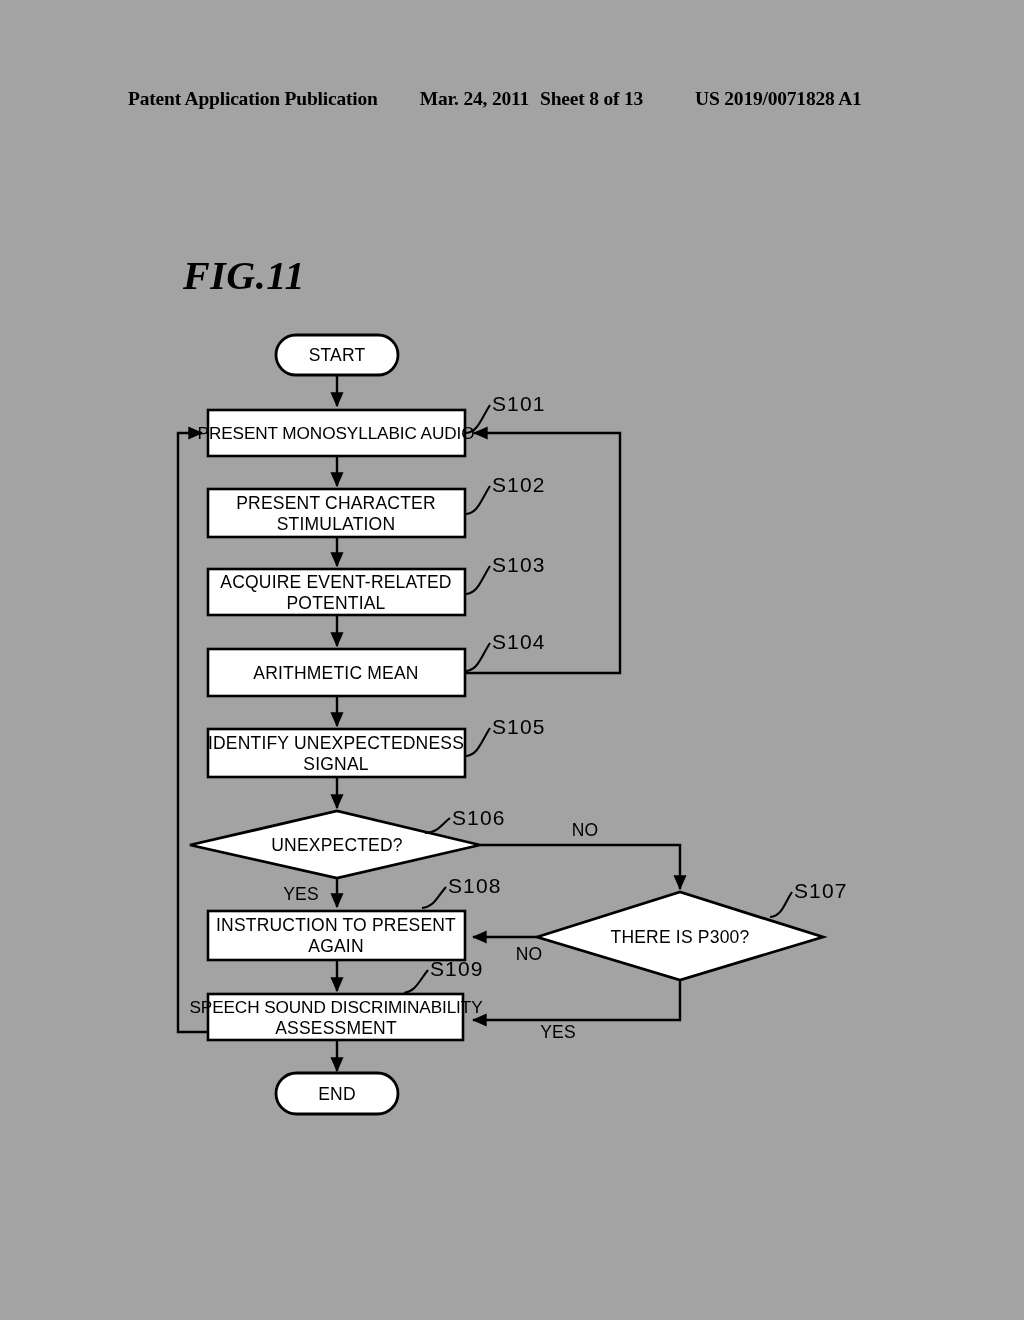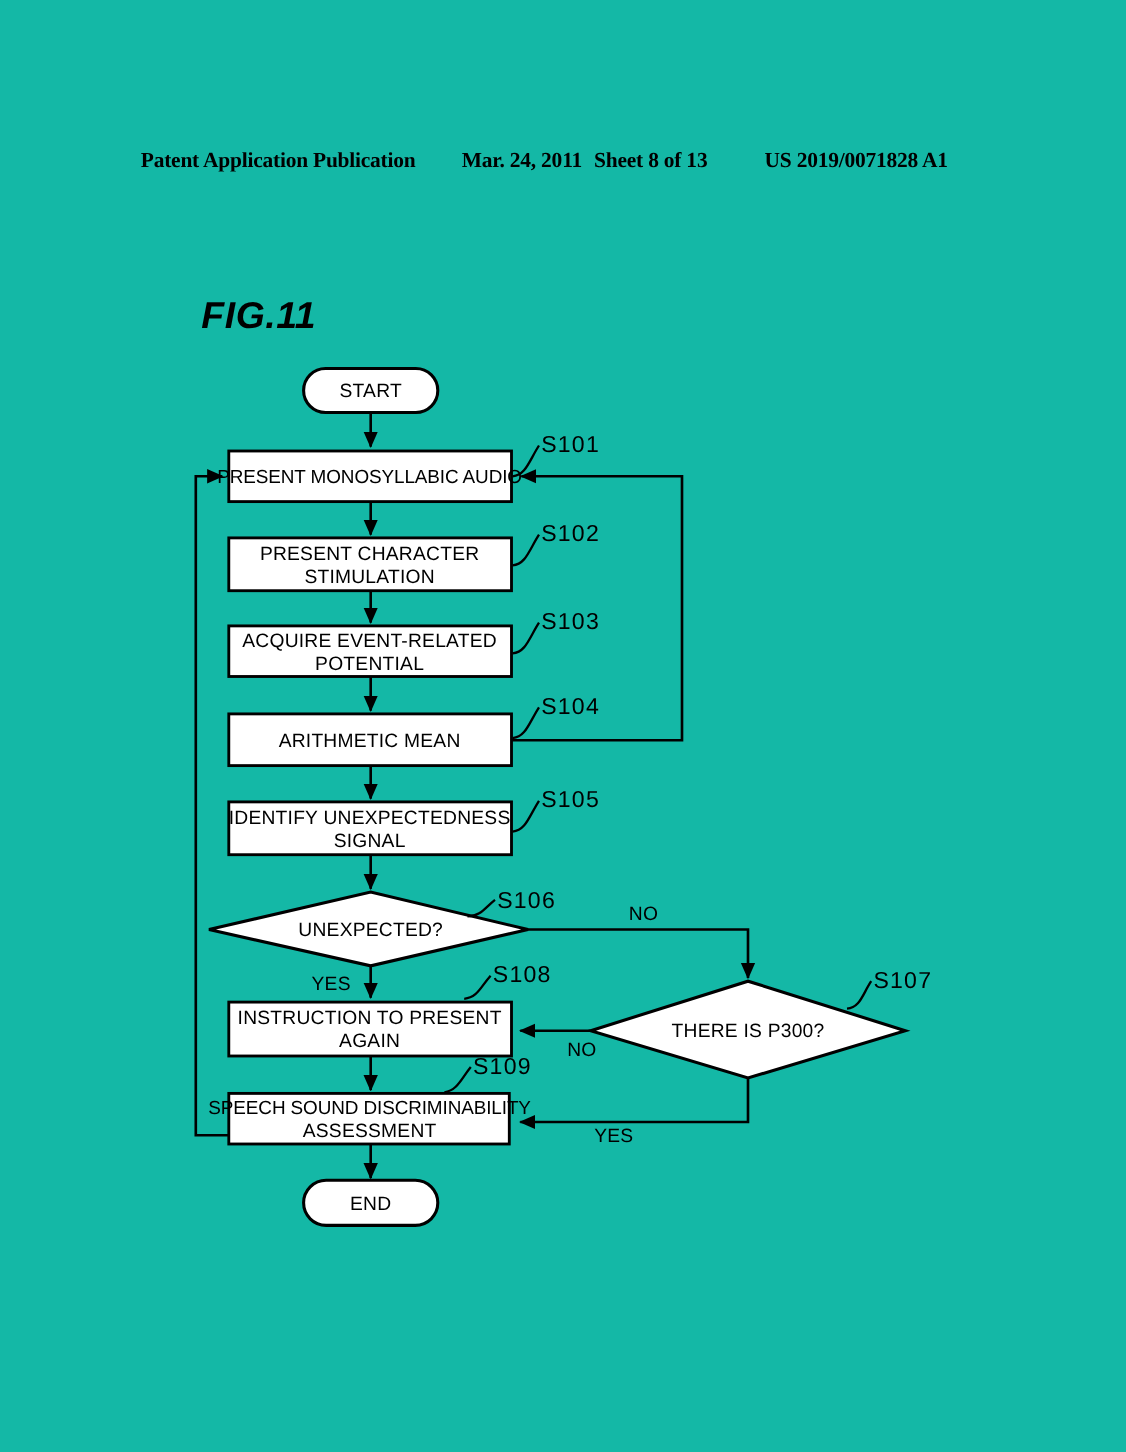--- a/index.html
+++ b/index.html
@@ -11,51 +11,51 @@
     width: 1024px;
     height: 1320px;
     position: relative;
     font-family: "Liberation Sans", sans-serif;
     color: #000000;
     overflow: hidden;
   }
   .page {
     position: absolute;
     inset: 0;
-    background: #14b8a6;
+    background: #a3a3a3;
   }
   
   .pat-header {
     position: absolute;
     top: 88px;
     left: 128px;
     width: 768px;
     height: 26px;
     display: flex;
     align-items: baseline;
     font-family: "Liberation Serif", serif;
     font-weight: bold;
     font-size: 19.5px;
     letter-spacing: -0.2px;
     white-space: nowrap;
   }
   .pat-header .h-pub   { flex: 0 0 auto; }
   .pat-header .h-date  { flex: 0 0 auto; margin-left: 42px; }
-  .pat-header .h-sheet { flex: 0 0 auto; margin-left: 11px; margin-top: 48px; }
+  .pat-header .h-sheet { flex: 0 0 auto; margin-left: 11px; }
   .pat-header .h-num   { flex: 0 0 auto; margin-left: 52px; }
 
   
   .fig-label {
     position: absolute;
     left: 183px;
-    top: 268px;
-    font-family: Liberation Sans, sans-serif;
+    top: 252px;
+    font-family: Liberation Serif, serif;
     font-style: italic;
     font-weight: bold;
-    font-size: 34px;
+    font-size: 40px;
     letter-spacing: 0.5px;
   }
 
   
   #flow {
     position: absolute;
     left: 0;
     top: 0;
     width: 1024px;
     height: 1320px;

